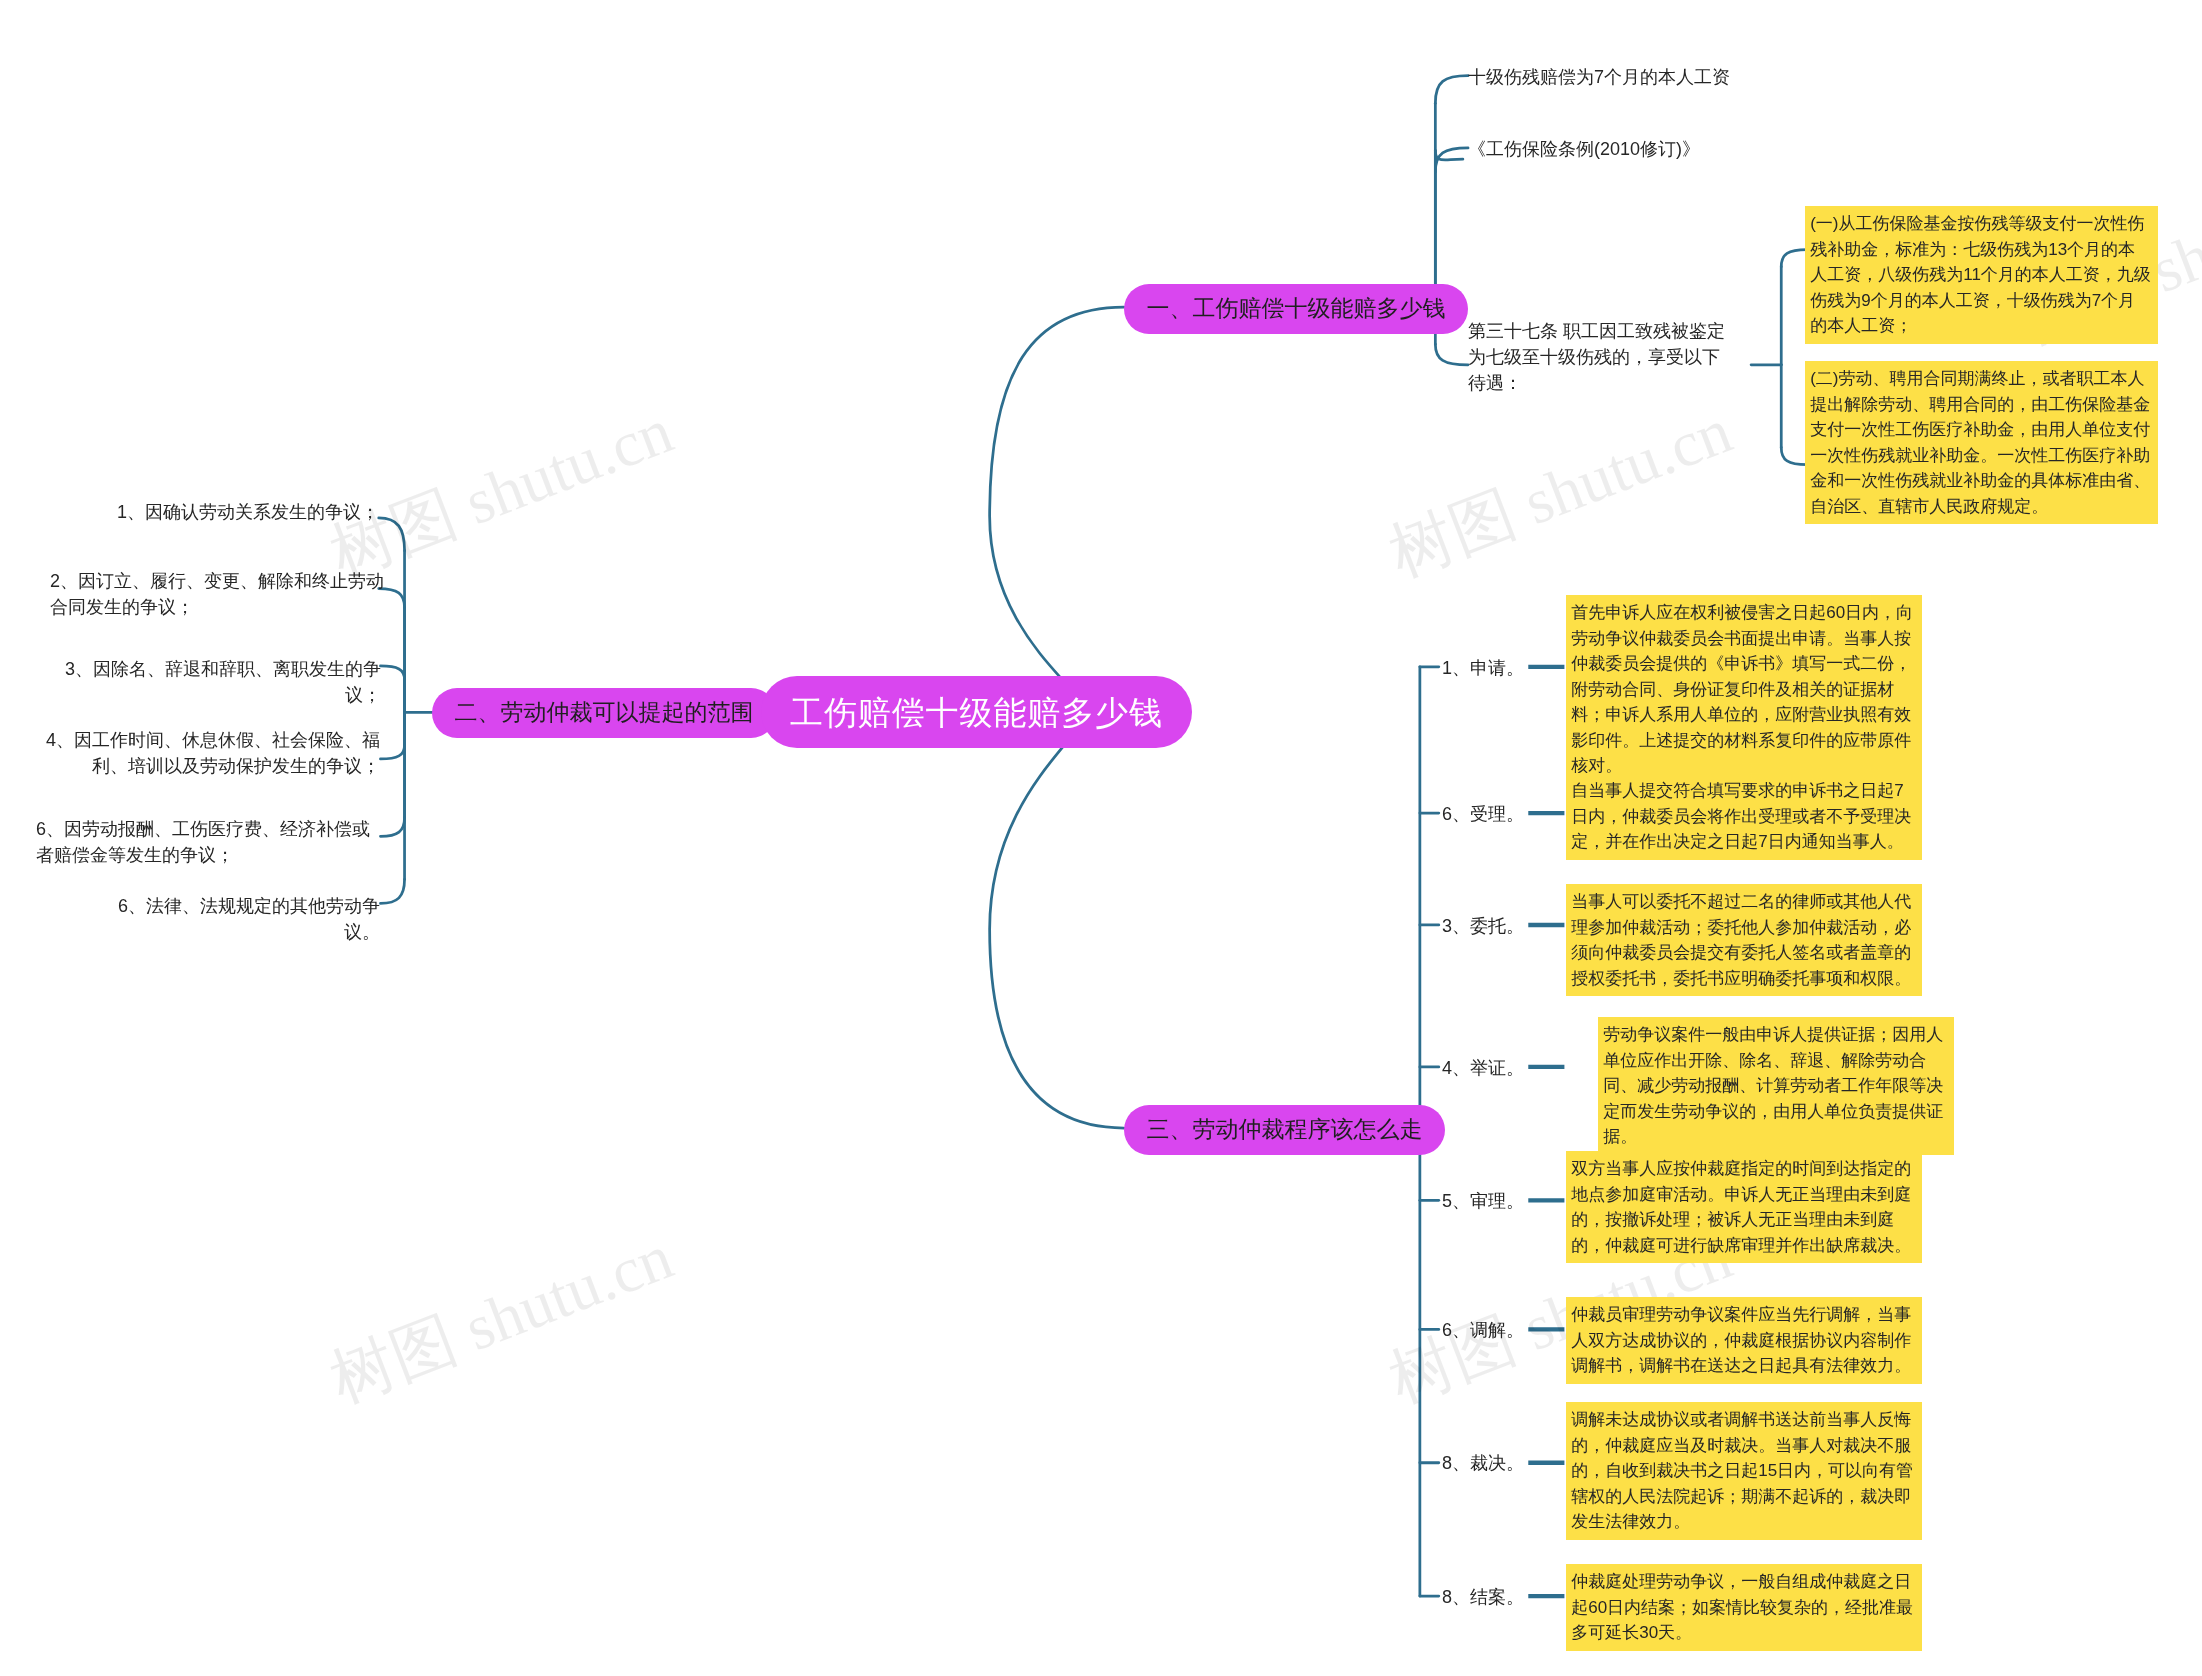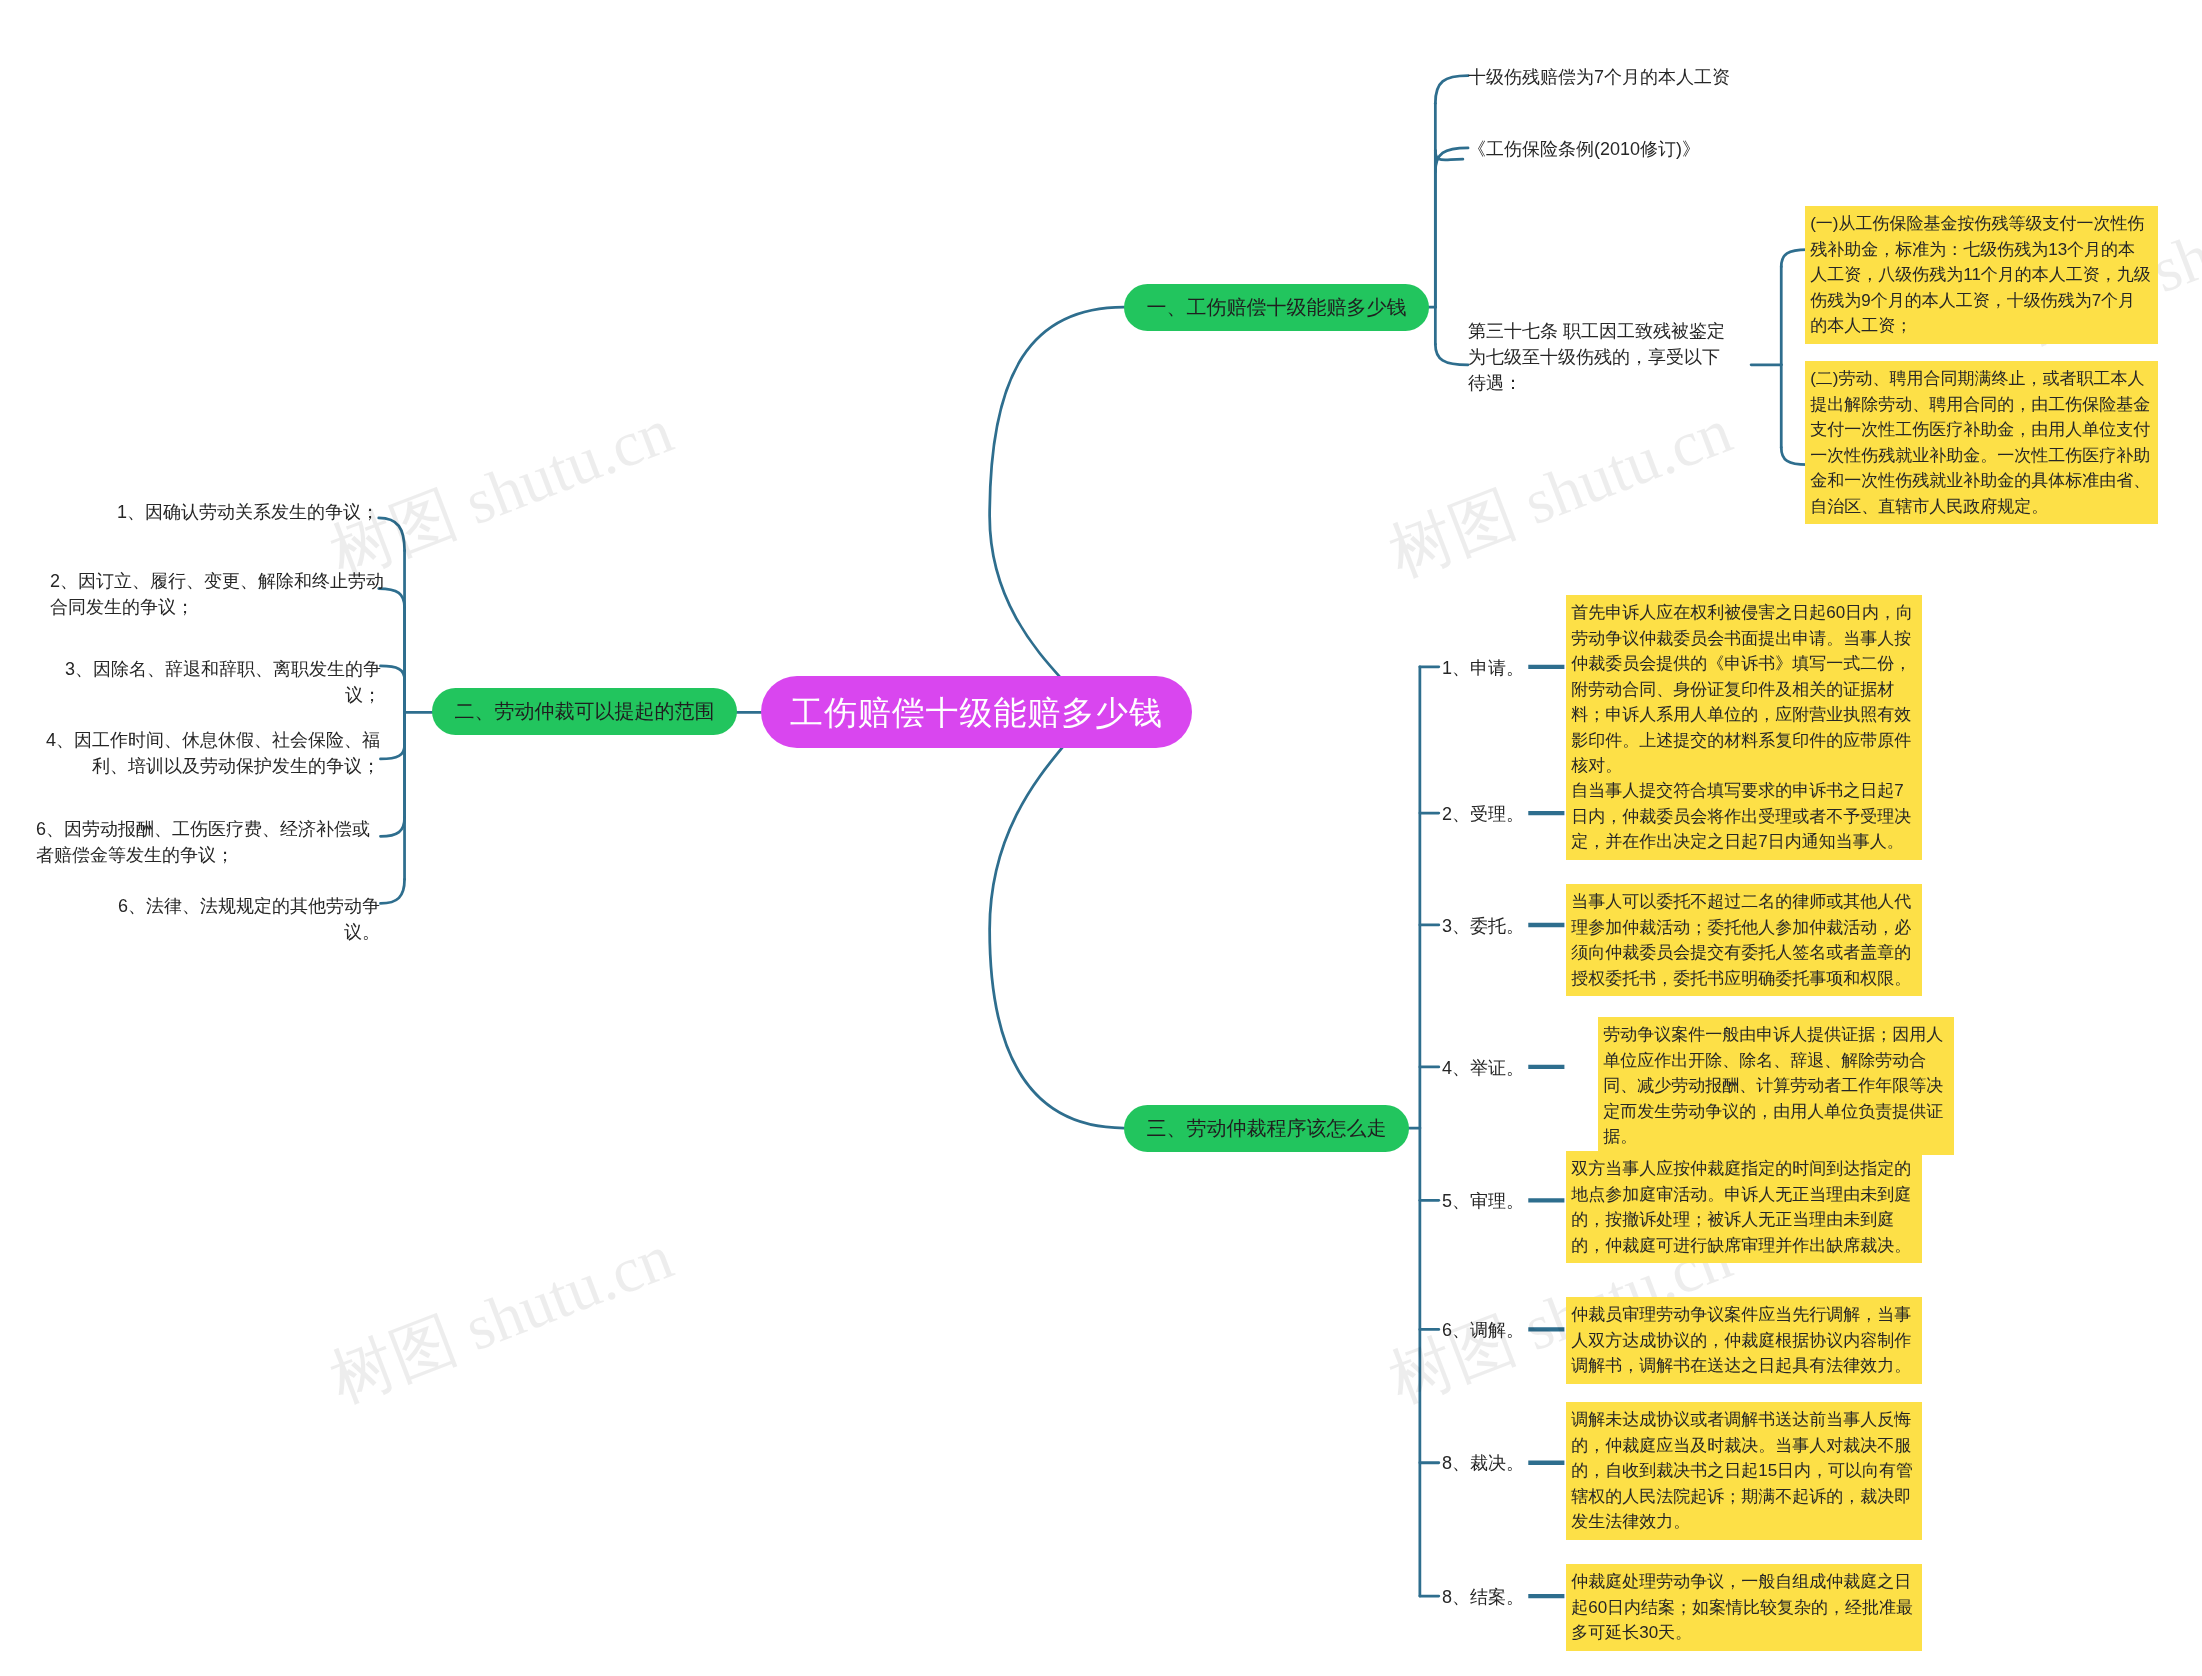--- a/index.html
+++ b/index.html
@@ -38,25 +38,25 @@
     padding: 15.5px 29px;
     font-size: 33px;
     line-height: 1.25;
     letter-spacing: 0.9px;
     white-space: nowrap;
     text-align: left;
     z-index: 5;
   }
   
   .branch-node {
-    background: #22c55e;
+    background: #d946ef;
     color: #1f1f1f;
     border-radius: 26px;
     padding: 10.3px 22.4px;
-    font-size: 20px;
+    font-size: 23px;
     line-height: 1.3;
     white-space: nowrap;
     text-align: center;
     z-index: 4;
   }
   
   .leaf-text {
     font-size: 18px;
     line-height: 1.45;
     color: #262626;
@@ -198,21 +198,21 @@
 
   <div class="node leaf-text left-wrap" style="left:36px; top:816px; width:344px;">6、因劳动报酬、工伤医疗费、经济补偿或者赔偿金等发生的争议；</div>
 
   <div class="node leaf-text left-end" style="left:86px; top:893px; width:294px;">6、法律、法规规定的其他劳动争议。</div>
 
   <div class="node branch-node" style="left:1124px; top:1105px;">三、劳动仲裁程序该怎么走</div>
 
   <div class="node step-label" style="left:1442px; top:656px;">1、申请。</div>
   <div class="node detail-box" style="left:1566px; top:595px; width:356px;">首先申诉人应在权利被侵害之日起60日内，向劳动争议仲裁委员会书面提出申请。当事人按仲裁委员会提供的《申诉书》填写一式二份，附劳动合同、身份证复印件及相关的证据材料；申诉人系用人单位的，应附营业执照有效影印件。上述提交的材料系复印件的应带原件核对。</div>
 
-  <div class="node step-label" style="left:1442px; top:802px;">2、受理。</div>
+  <div class="node step-label" style="left:1442px; top:802px;">6、受理。</div>
   <div class="node detail-box" style="left:1566px; top:773px; width:356px;">自当事人提交符合填写要求的申诉书之日起7日内，仲裁委员会将作出受理或者不予受理决定，并在作出决定之日起7日内通知当事人。</div>
 
   <div class="node step-label" style="left:1442px; top:914px;">3、委托。</div>
   <div class="node detail-box" style="left:1566px; top:884px; width:356px;">当事人可以委托不超过二名的律师或其他人代理参加仲裁活动；委托他人参加仲裁活动，必须向仲裁委员会提交有委托人签名或者盖章的授权委托书，委托书应明确委托事项和权限。</div>
 
   <div class="node step-label" style="left:1442px; top:1056px;">4、举证。</div>
   <div class="node detail-box" style="left:1566px; top:1017px; width:356px;margin-left:32px;">劳动争议案件一般由申诉人提供证据；因用人单位应作出开除、除名、辞退、解除劳动合同、减少劳动报酬、计算劳动者工作年限等决定而发生劳动争议的，由用人单位负责提供证据。</div>
 
   <div class="node step-label" style="left:1442px; top:1189px;">5、审理。</div>
   <div class="node detail-box" style="left:1566px; top:1151px; width:356px;">双方当事人应按仲裁庭指定的时间到达指定的地点参加庭审活动。申诉人无正当理由未到庭的，按撤诉处理；被诉人无正当理由未到庭的，仲裁庭可进行缺席审理并作出缺席裁决。</div>

